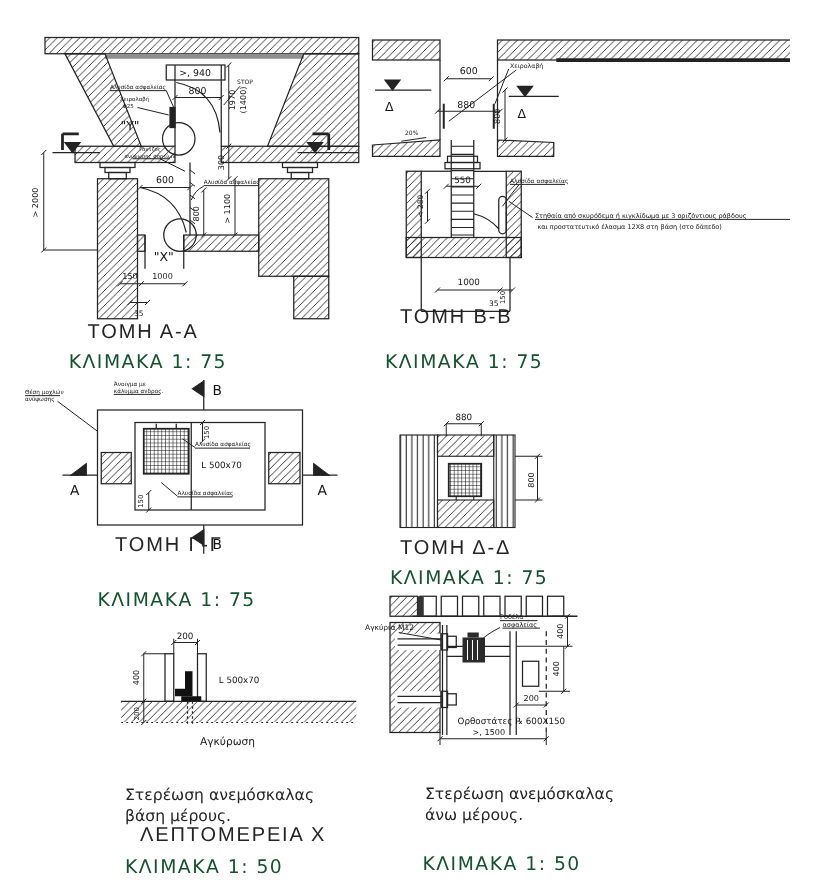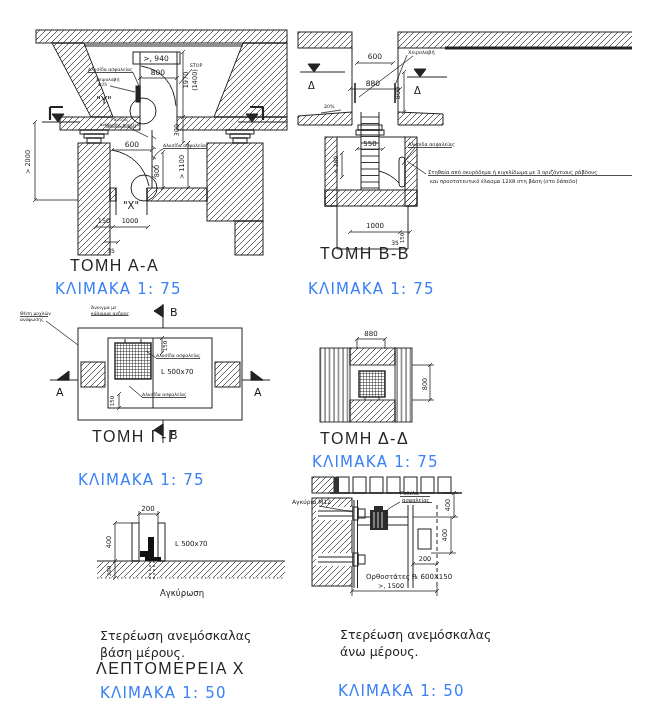--- a/index.html
+++ b/index.html
@@ -7,21 +7,21 @@
     position:relative; width:632px; height:715px; background:#ffffff;
     font-family:"DejaVu Sans", sans-serif; color:#1c1c1c; overflow:hidden;
   }
   .page svg { position:absolute; overflow:visible; }
   svg text { fill:#161616; font-family:"DejaVu Sans", sans-serif; }
   .title {
     position:absolute; font-size:16px; letter-spacing:1.5px; color:#242424;
     white-space:nowrap; font-family:Liberation Sans, sans-serif;
   }
   .scale {
-    position:absolute; font-size:15px; letter-spacing:1.2px; color:#3b82f6;
+    position:absolute; font-size:15px; letter-spacing:1.2px; color:#14532d;
     white-space:nowrap; font-family:"DejaVu Sans", sans-serif;
   }
   .caption {
     position:absolute; font-size:12.5px; color:#242424; white-space:nowrap;
     font-family:"DejaVu Sans", sans-serif;
   }
 </style>
 </head>
 <body>
 
@@ -384,20 +384,20 @@
 <div class="scale" style="left:308px;top:280px">ΚΛΙΜΑΚΑ 1: 75</div>
 
 <div class="title" style="left:92px;top:428px">ΤΟΜΗ Γ-Γ</div>
 <div class="scale" style="left:78px;top:471px">ΚΛΙΜΑΚΑ 1: 75</div>
 
 <div class="title" style="left:320px;top:430px">ΤΟΜΗ Δ-Δ</div>
 <div class="scale" style="left:312px;top:453px">ΚΛΙΜΑΚΑ 1: 75</div>
 
 <div class="caption" style="left:100px;top:628px">Στερέωση ανεμόσκαλας</div>
 <div class="caption" style="left:100px;top:645px">βάση μέρους.</div>
-<div class="title" style="left:96px;top:660px">ΛΕΠΤΟΜΕΡΕΙΑ Χ</div>
+<div class="title" style="left:112px;top:660px">ΛΕΠΤΟΜΕΡΕΙΑ Χ</div>
 <div class="scale" style="left:100px;top:684px">ΚΛΙΜΑΚΑ 1: 50</div>
 
 <div class="caption" style="left:340px;top:627px">Στερέωση ανεμόσκαλας</div>
 <div class="caption" style="left:340px;top:644px">άνω μέρους.</div>
 <div class="scale" style="left:338px;top:682px">ΚΛΙΜΑΚΑ 1: 50</div>
 
 </div>
 
 </body></html>

